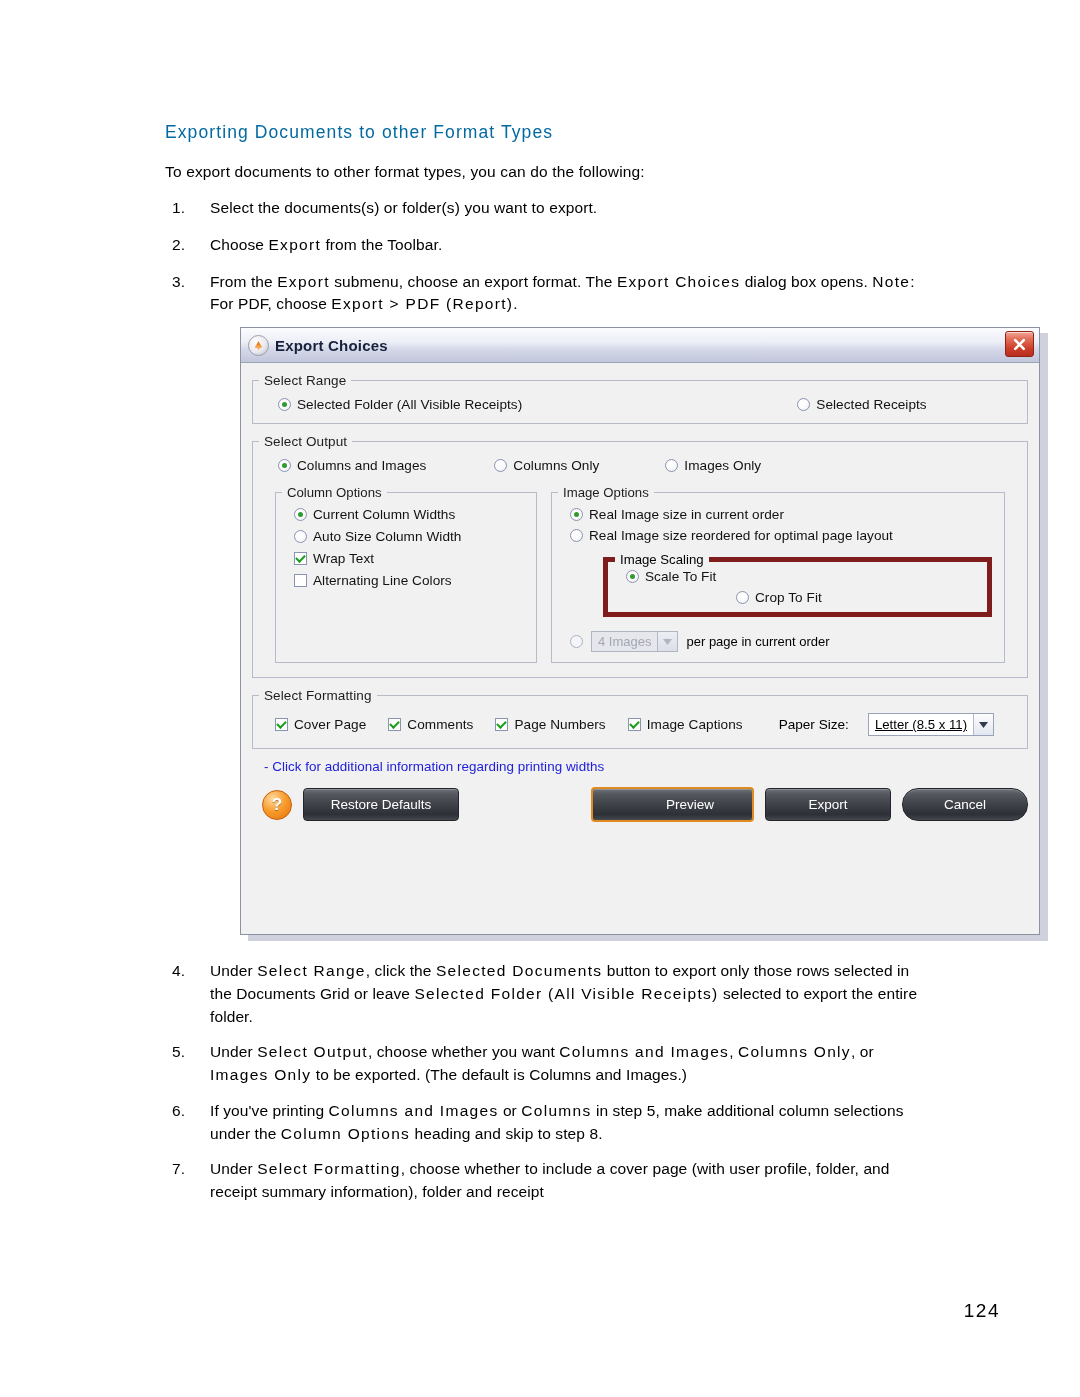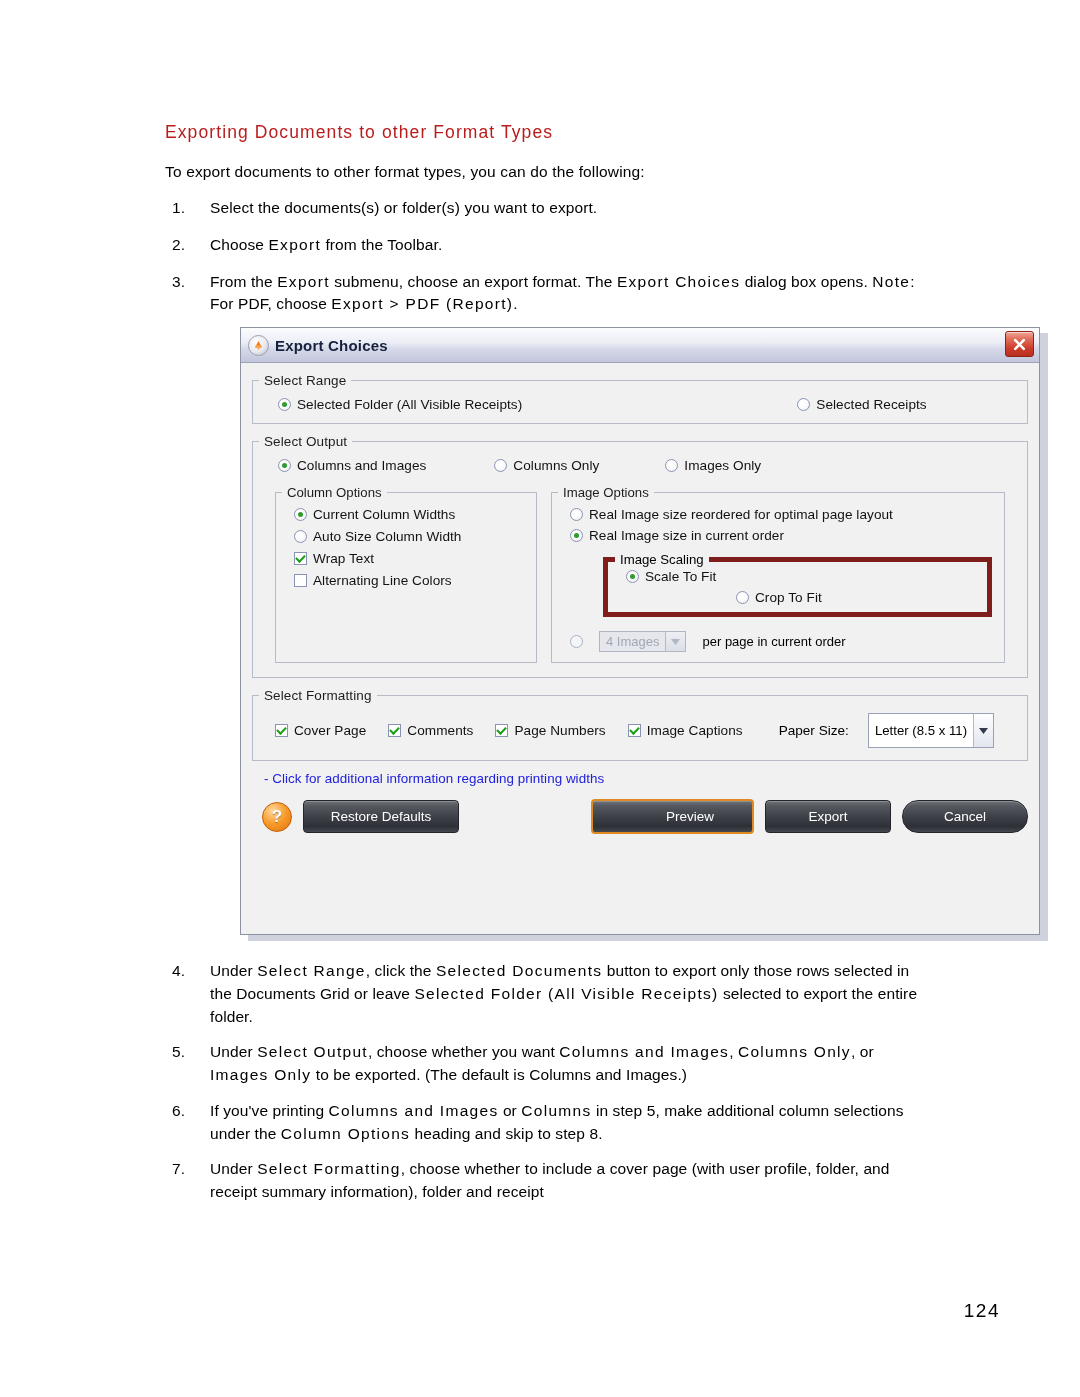--- a/index.html
+++ b/index.html
@@ -6,21 +6,21 @@
   body{
     width:1080px;height:1397px;background:#ffffff;
     font-family:"Liberation Sans", sans-serif;
     color:#000;position:relative;overflow:hidden;
   }
 
   
   .doc{position:absolute;left:165px;top:122px;width:760px;}
   .doc h1{
     font-size:17.5px;font-weight:400;letter-spacing:1.1px;
-    margin:0 0 20px 0;color:#b91c1c;
+    margin:0 0 20px 0;color:#0369a1;
   }
   .intro{font-size:15.5px;margin:16px 0 16px 0;letter-spacing:.15px;}
 
   ol.steps{list-style:none;margin:0;padding:0;}
   ol.steps > li{
     position:relative;padding-left:45px;margin-bottom:14px;
     font-size:15.5px;line-height:1.47;letter-spacing:.1px;
   }
   ol.steps > li .num{position:absolute;left:7px;top:0;}
   .sp{letter-spacing:1.3px;}
@@ -122,40 +122,40 @@
   .colopts .list{padding:7px 0 10px 18px;display:flex;flex-direction:column;gap:7px;}
   .imgopts .list{padding:7px 0 6px 18px;display:flex;flex-direction:column;gap:6px;}
 
   fieldset.scaling{
     border:5px solid #7f1d1d;margin:3px 12px 6px 33px;padding:0;
   }
   fieldset.scaling > legend{font-size:13.2px;padding:0 5px;margin-left:7px;}
   .scaling .list{padding:2px 0 7px 18px;display:flex;}
   .scaling .list .o2{margin-left:110px;align-items:center;}
 
-  .imgcount-row{display:flex;align-items:center;gap:16px;padding:2px 0 4px 0;}
+  .imgcount-row{display:flex;align-items:center;gap:8px;padding:2px 0 4px 0;}
   .combo{
     display:inline-flex;align-items:center;height:21px;
     border:1px solid #9aa2b8;background:#ffffff;box-sizing:border-box;
   }
   .combo .val{padding:0 6px;font-size:13px;white-space:nowrap;}
   .combo .arrow{
     width:19px;height:100%;border-left:1px solid #b3b9ca;
     background:linear-gradient(to bottom,#fdfdfe,#e3e6f0);
     display:flex;align-items:center;justify-content:center;
   }
   .combo.dis{background:#e6e7ec;border-color:#b0b5c4;}
   .combo.dis .val{color:#a2a7b4;}
   .combo.dis .arrow{background:linear-gradient(to bottom,#eceef3,#dcdfe8);}
   .combo.dis .arrow svg polygon{fill:#b0b5c4;}
 
   
   .fmt-row{display:flex;align-items:center;padding-left:22px;gap:22px;}
   .papersize{display:flex;align-items:center;gap:19px;margin-left:14px;font-size:13.6px;}
-  .papersize .combo{height:35px;}
+  .papersize .combo{height:23px;text-decoration:underline;}
   .papersize .combo .val{font-size:13.2px;}
 
   
   .link{
     color:#2020dd;font-size:13.4px;margin:2px 0 0 12px;letter-spacing:.05px;
   }
   .btnrow{display:flex;align-items:center;margin-top:13px;padding-left:10px;}
   .helpicon{
     width:28px;height:28px;border-radius:50%;flex:none;margin-right:11px;
     background:radial-gradient(circle at 35% 28%,#ffd9a0 0%,#f79b2a 48%,#e4720c 100%);
@@ -270,26 +270,26 @@
                   <span class="check"></span>
                   <span>Alternating Line Colors</span>
                 </label>
               </div>
             </fieldset>
 
             <fieldset class="sub imgopts">
               <legend>Image Options</legend>
               <div class="list">
                 <label class="opt">
+                  <span class="radio on"></span>
+                  <span>Real Image size in current order</span>
+                </label>
+                <label class="opt">
                   <span class="radio"></span>
                   <span>Real Image size reordered for optimal page layout</span>
-                </label>
-                <label class="opt">
-                  <span class="radio on"></span>
-                  <span>Real Image size in current order</span>
                 </label>
 
                 <fieldset class="scaling">
                   <legend>Image Scaling</legend>
                   <div class="list">
                     <label class="opt">
                       <span class="radio on"></span>
                       <span>Scale To Fit</span>
                     </label>
                     <label class="opt o2">

